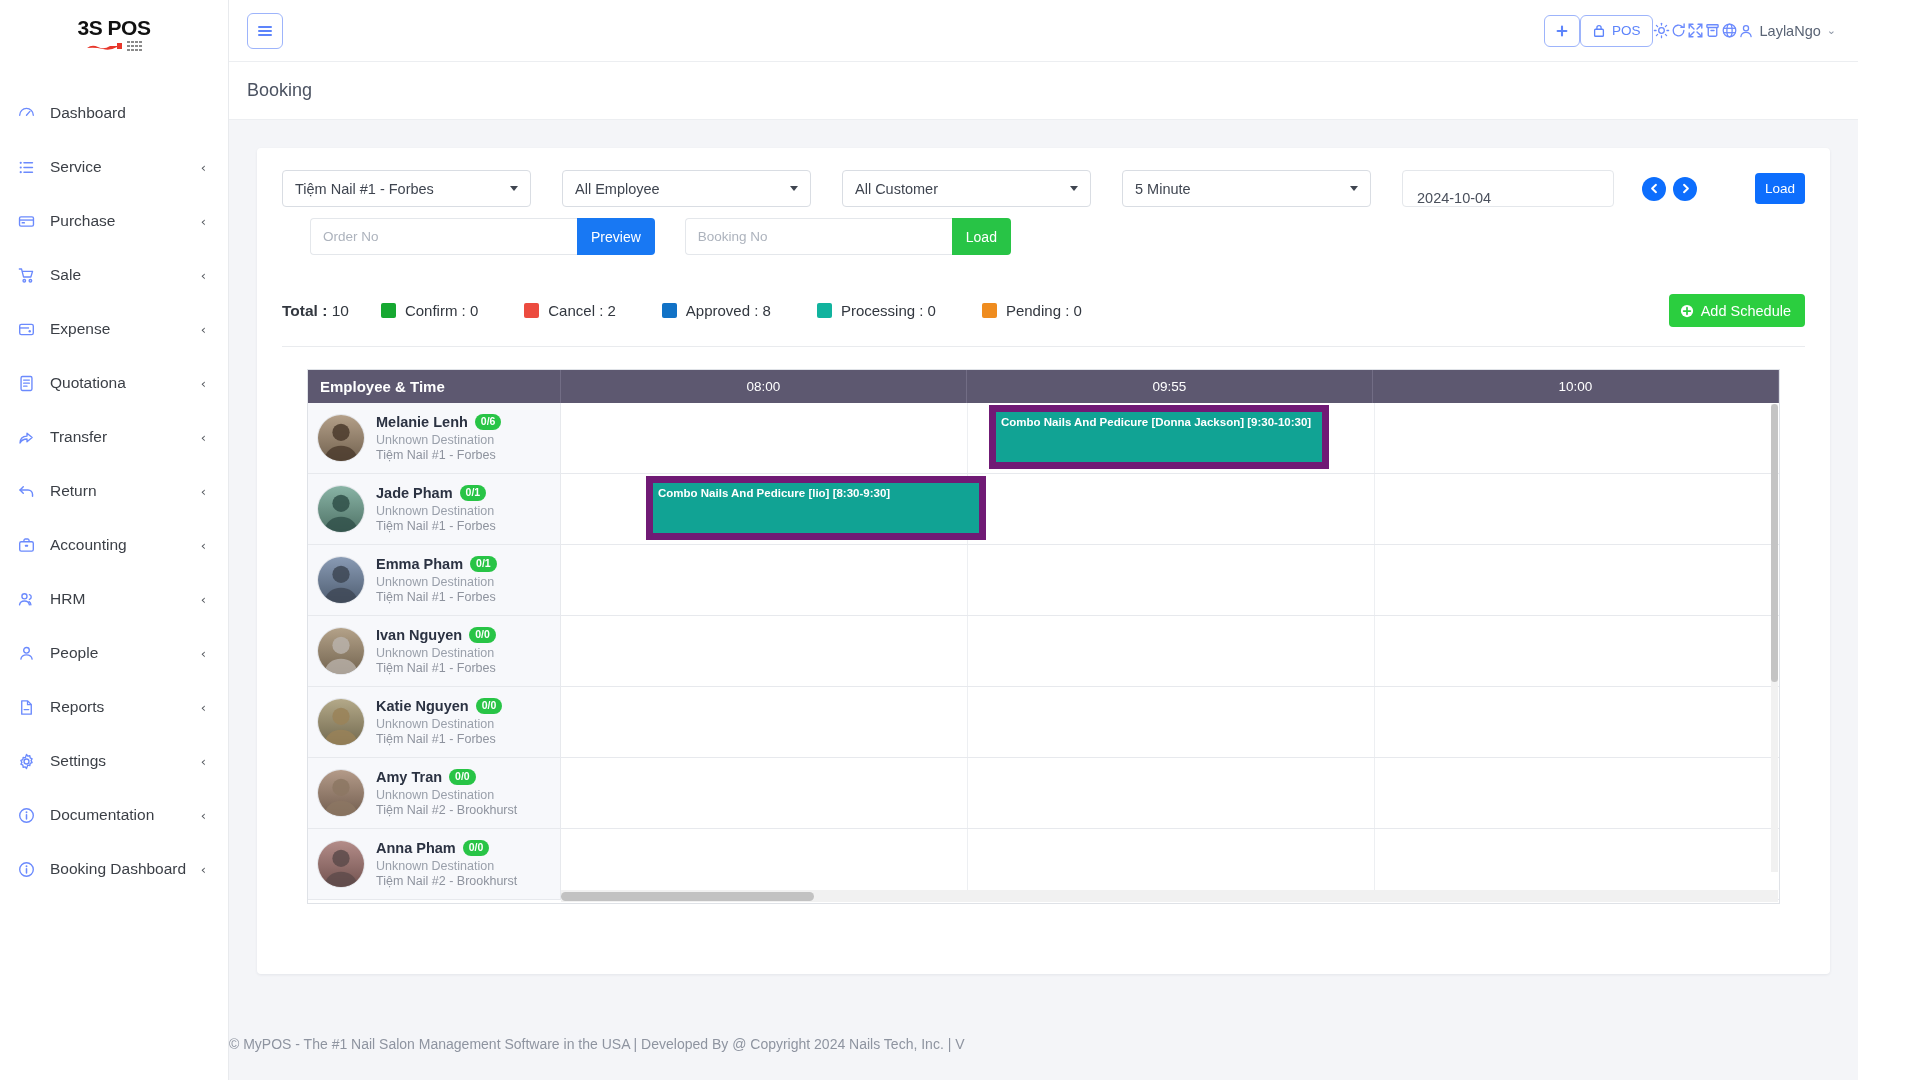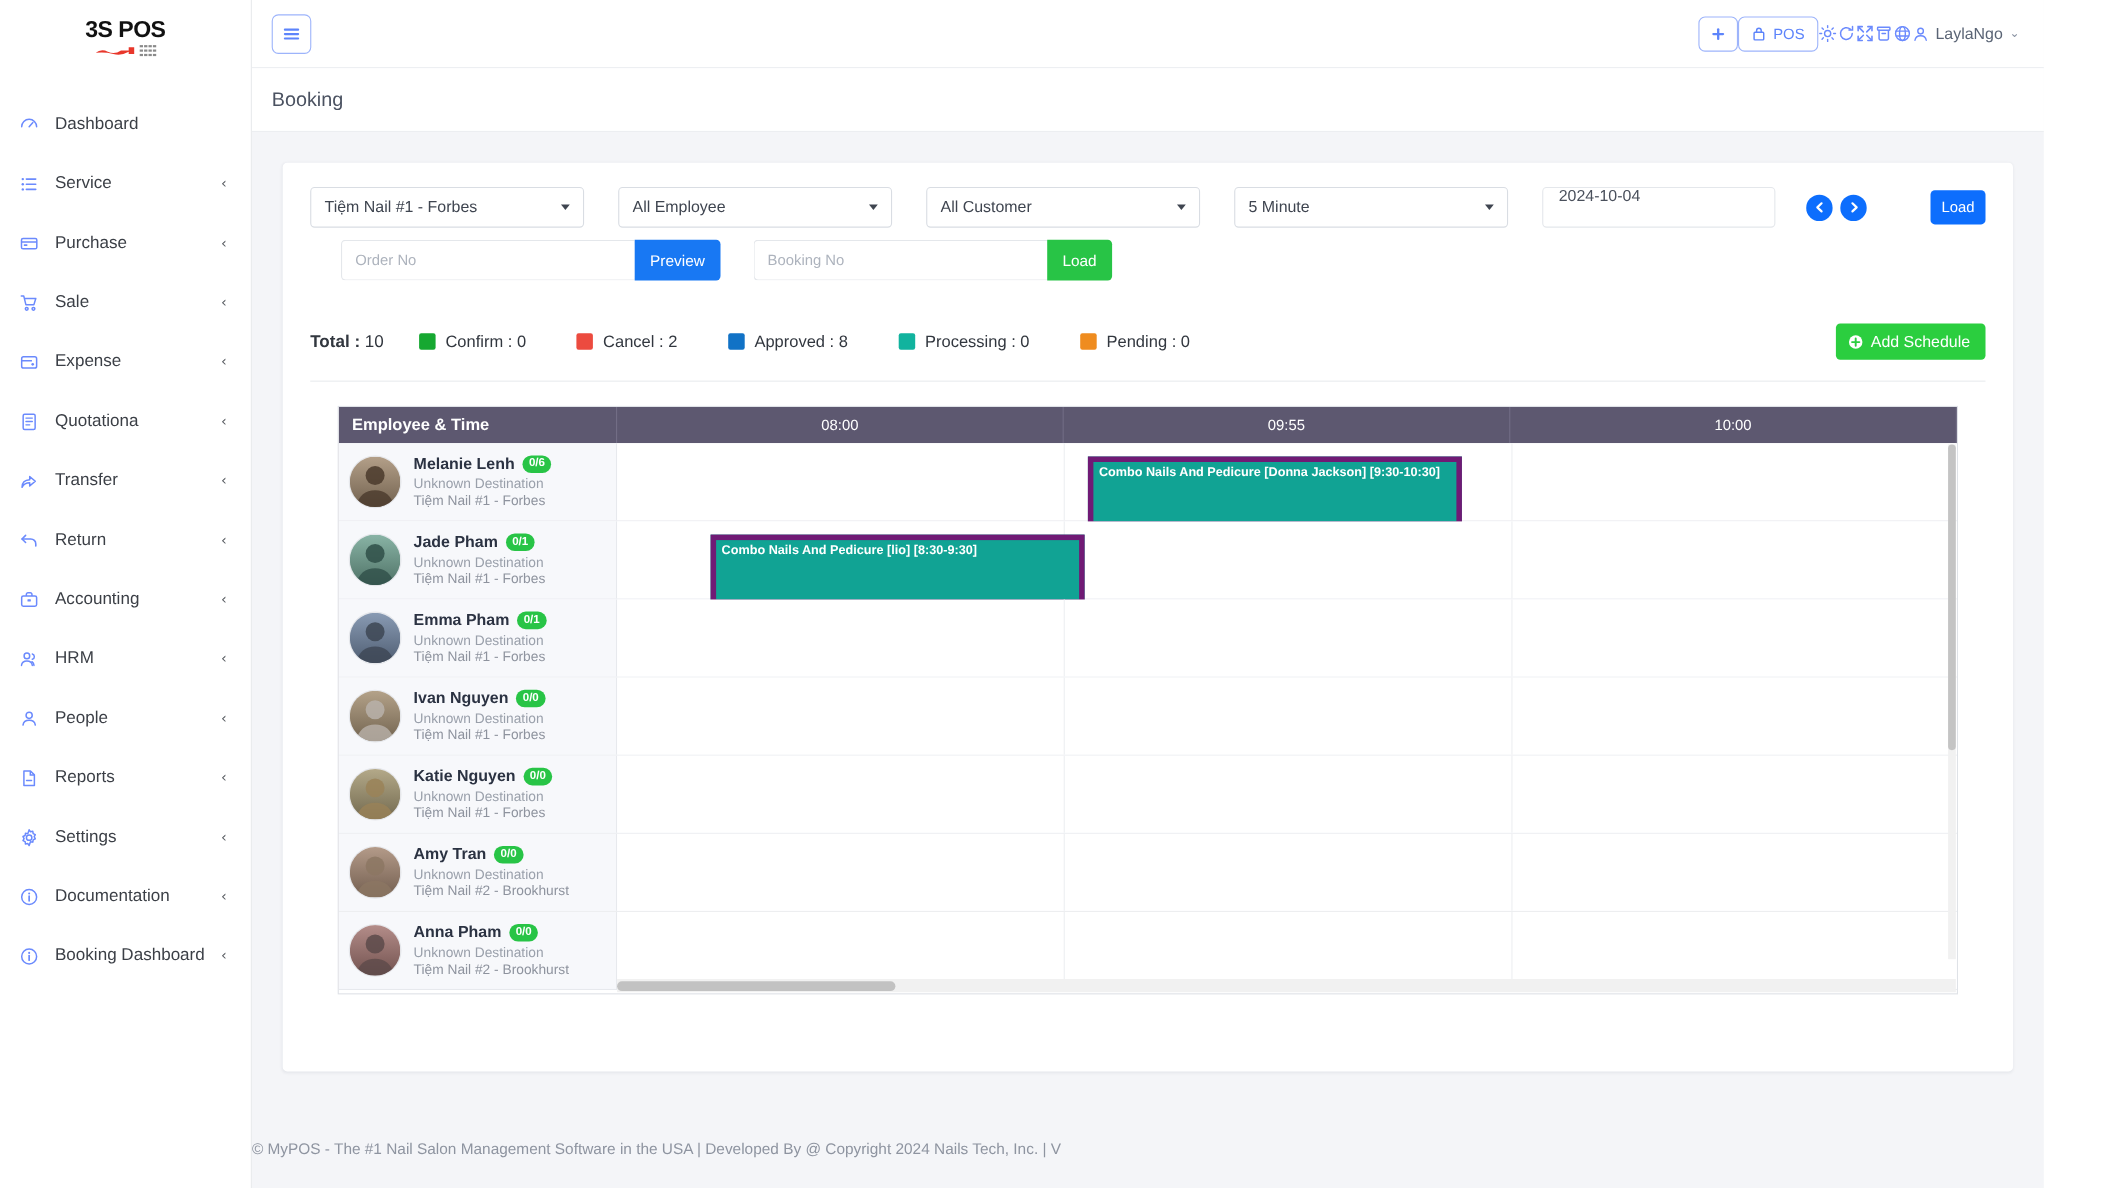--- a/index.html
+++ b/index.html
@@ -96,21 +96,21 @@
     border: 1px solid #d9dde3; border-radius: 4px;
     background: #fff; display: flex; align-items: center;
     padding: 0 12px; font-size: 14.5px; color: #3f4550; cursor: pointer;
   }
   .select-box .v { flex: 1; white-space: nowrap; overflow: hidden; }
   .select-arrow { width: 0; height: 0; border-left: 4.5px solid transparent; border-right: 4.5px solid transparent; border-top: 5.5px solid #3f4550; }
   .gap { width: 31px; flex: 0 0 31px; }
   .date-box {
     width: 212px; height: 37px;
     border: 1px solid #e4e7eb; border-radius: 4px;
-    background: #fff; display: flex; align-items: flex-start; padding: 0 14px;
+    background: #fff; display: flex; align-items: flex-end; padding: 0 14px;
     font-size: 14.5px; color: #4a505c; cursor: pointer;
   }
   .navarrows { display: flex; align-items: center; gap: 7px; margin-left: 28px; }
   .circ-arrow { width: 24px; height: 24px; border-radius: 50%; background: #0d6efd; display: flex; align-items: center; justify-content: center; color: #fff; cursor: pointer; }
   .circ-arrow svg { width: 11px; height: 11px; }
   .btn-load-primary {
     margin-left: auto; width: 50px; height: 31px;
     background: #0d6efd; color: #fff; border: none; border-radius: 4px;
     font-size: 13.5px; cursor: pointer; font-family: "Liberation Sans", sans-serif;
   }
@@ -186,25 +186,25 @@
   .emp-badge {
     background: #28c446; color: #fff; font-size: 10.5px; font-weight: 700;
     border-radius: 9px; padding: 2px 6px; line-height: 1.1;
   }
   .emp-sub { font-size: 12.5px; color: #9aa0ab; margin-top: 3px; white-space: nowrap; }
   .emp-sub2 { font-size: 12.5px; color: #8e939e; margin-top: 1px; white-space: nowrap; }
   .track { flex: 1; position: relative; background: #ffffff; }
   .track .hr-line { position: absolute; top: 0; bottom: 0; width: 1px; background: #edeff2; }
 
   .event {
-    position: absolute; top: 12px; height: 64px;
+    position: absolute; top: 2px; height: 64px;
     background: #11a394; color: #fff;
     font-size: 11.5px; font-weight: 700;
     padding: 4px 5px 0 5px;
-    border: 5px solid #701a75;
+    border: 7px solid #701a75;
     overflow: hidden; cursor: pointer;
     white-space: nowrap;
   }
 
   .vscroll {
     position: absolute; right: 1px; top: 34px;
     width: 7px; height: 468px; background: #f1f1f1;
   }
   .vscroll i { position: absolute; top: 0; left: 0; width: 7px; height: 278px; background: #c4c4c4; border-radius: 4px; display: block; }
   .hscroll {

